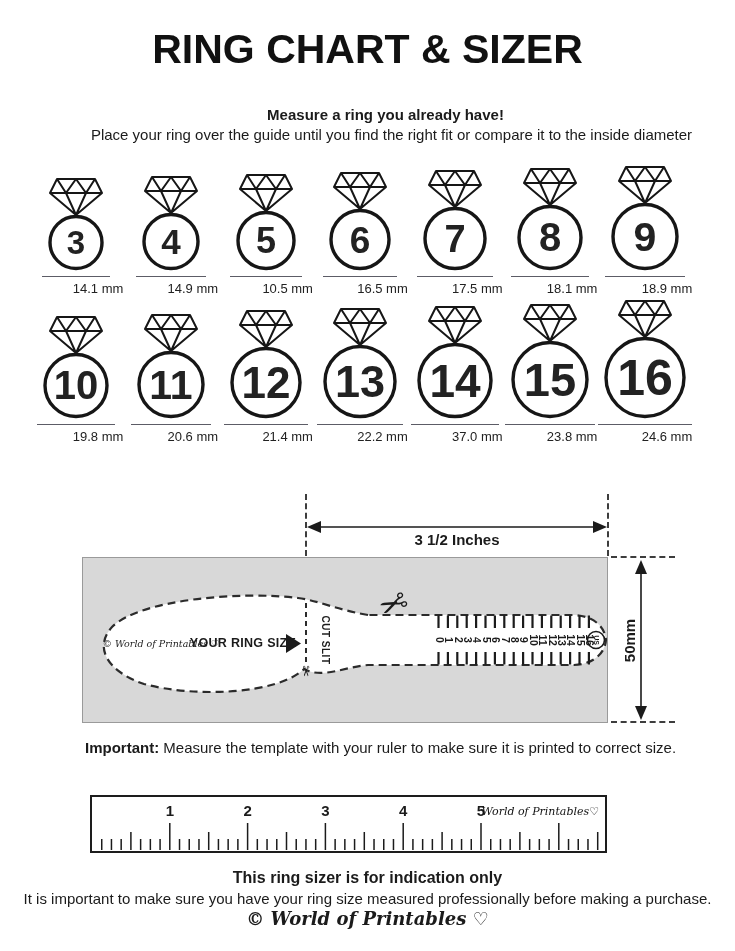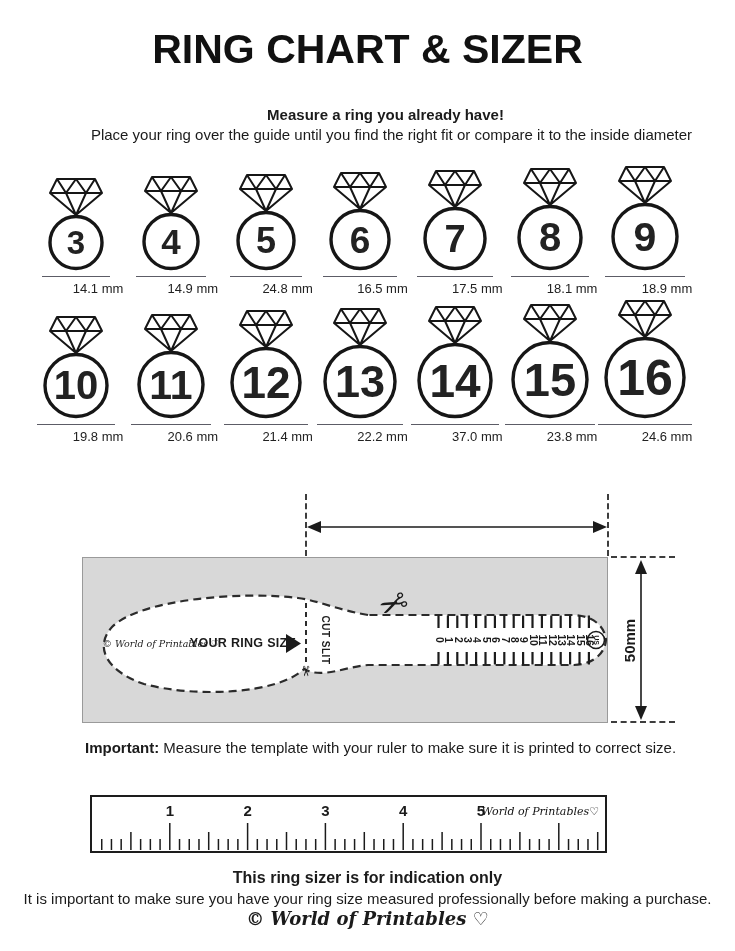--- a/index.html
+++ b/index.html
@@ -79,21 +79,21 @@
         <div class="ring-underline" style="width: 70px;"></div>
         <div class="ring-mm">14.9 mm</div>
       </div>
       <div class="ring-col">
         <svg width="66" height="104" viewBox="0 0 66 104">
           <path d="M 14,8 L 52,8 L 59,22 L 33,44 L 7,22 Z M 7,22 L 59,22 M 14,8 L 23,22 M 33,8 L 23,22 M 33,8 L 43,22 M 52,8 L 43,22 M 23,22 L 33,44 M 43,22 L 33,44" fill="none" stroke="#161616" stroke-width="2" stroke-linejoin="round"></path>
           <circle cx="33" cy="73.5" r="28" fill="none" stroke="#161616" stroke-width="3.4"></circle>
           <text x="33" y="86.1" text-anchor="middle" font-size="36" font-weight="600" fill="#222" font-family="Liberation Sans, sans-serif">5</text>
         </svg>
         <div class="ring-underline" style="width: 72px;"></div>
-        <div class="ring-mm">24.8 mm</div>
+        <div class="ring-mm">10.5 mm</div>
       </div>
       <div class="ring-col">
         <svg width="68" height="106" viewBox="0 0 68 106">
           <path d="M 15,8 L 53,8 L 60,22 L 34,44 L 8,22 Z M 8,22 L 60,22 M 15,8 L 24,22 M 34,8 L 24,22 M 34,8 L 44,22 M 53,8 L 44,22 M 24,22 L 34,44 M 44,22 L 34,44" fill="none" stroke="#161616" stroke-width="2" stroke-linejoin="round"></path>
           <circle cx="34" cy="74.5" r="29" fill="none" stroke="#161616" stroke-width="3.4"></circle>
           <text x="34" y="87.55" text-anchor="middle" font-size="37" font-weight="600" fill="#222" font-family="Liberation Sans, sans-serif">6</text>
         </svg>
         <div class="ring-underline" style="width: 74px;"></div>
         <div class="ring-mm">16.5 mm</div>
       </div>
@@ -191,20 +191,21 @@
       </div>
     </div>
 
   <div class="abs dash-v inch-dash-left"></div>
   <div class="abs dash-v inch-dash-right"></div>
   <svg class="abs inch-arrow" width="302" height="16" viewBox="0 0 302 16">
     <line x1="6" y1="8" x2="296" y2="8" stroke="#1b1b1b" stroke-width="1.6"></line>
     <polygon points="1,8 15,2 15,14" fill="#1b1b1b"></polygon>
     <polygon points="301,8 287,2 287,14" fill="#1b1b1b"></polygon>
   </svg>
+  <div class="abs inch-label">3 1/2 Inches</div>
 
   <div class="abs panel">
     <svg width="526" height="166" viewBox="0 0 526 166">
       <path d="M 286,58 C 252,52 238,44 216,41 C 160,34 58,42 30,70 C 12,90 24,114 62,127
                C 114,141 196,137 222,112 C 240,122 262,110 286,108 L 492,108
                C 512,107 523,96 524,83 C 523,70 512,59 492,58 Z" fill="#ffffff" stroke="#2b2b2b" stroke-width="2.2" stroke-dasharray="8 5"></path>
       <line x1="224" y1="46" x2="224" y2="108" stroke="#2b2b2b" stroke-width="2" stroke-dasharray="5 4"></line>
       <text x="79" y="90" text-anchor="middle" font-size="9.5" font-family="DejaVu Serif, serif" font-style="italic" fill="#1b1b1b">© World of Printables ♡</text>
       <text x="161" y="90" text-anchor="middle" font-size="12.5" font-weight="bold" letter-spacing="0.3" fill="#1b1b1b">YOUR RING SIZE</text>
       <path d="M 204,77 L 219,86.5 L 204,96 Z" fill="#1b1b1b"></path>

